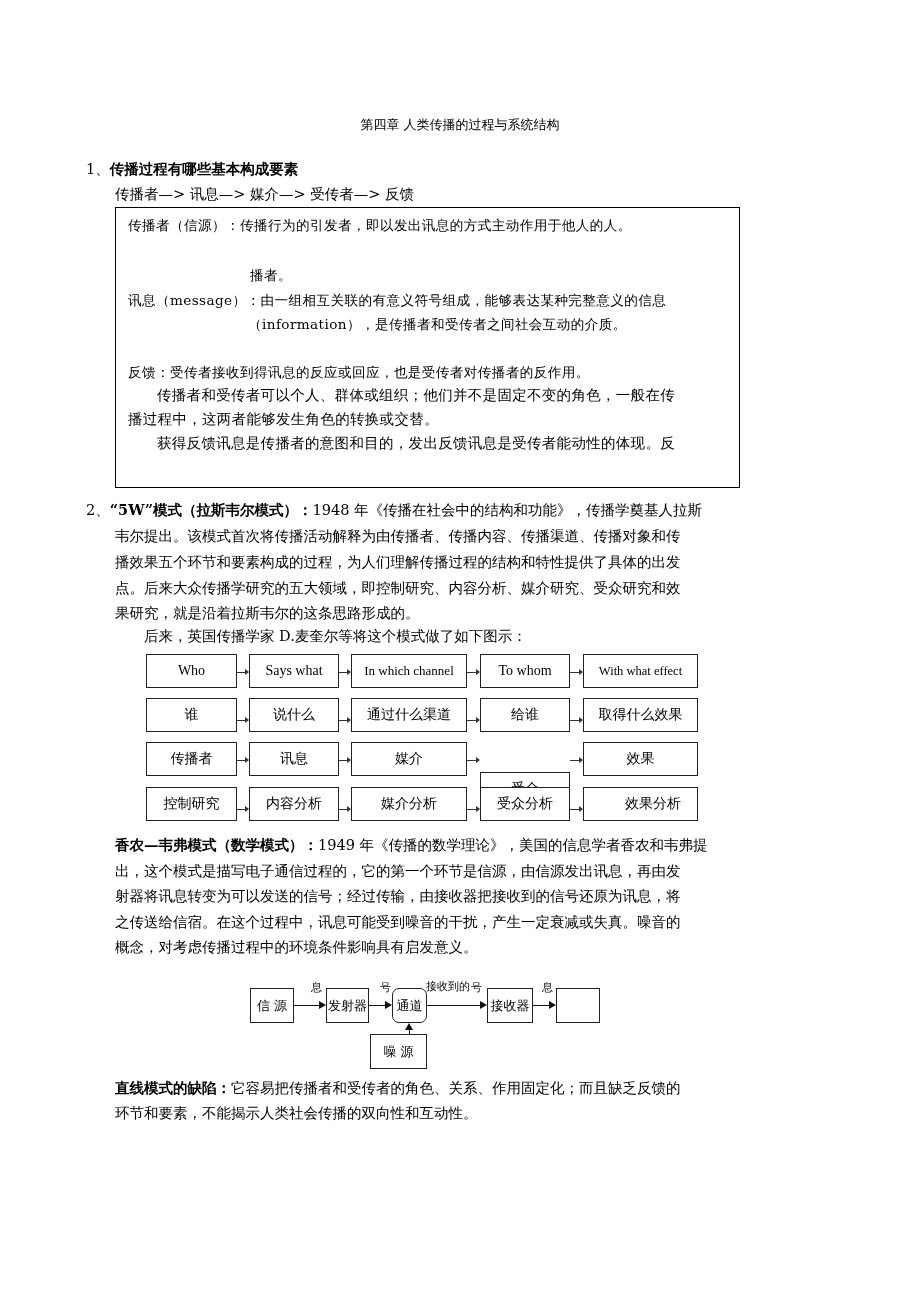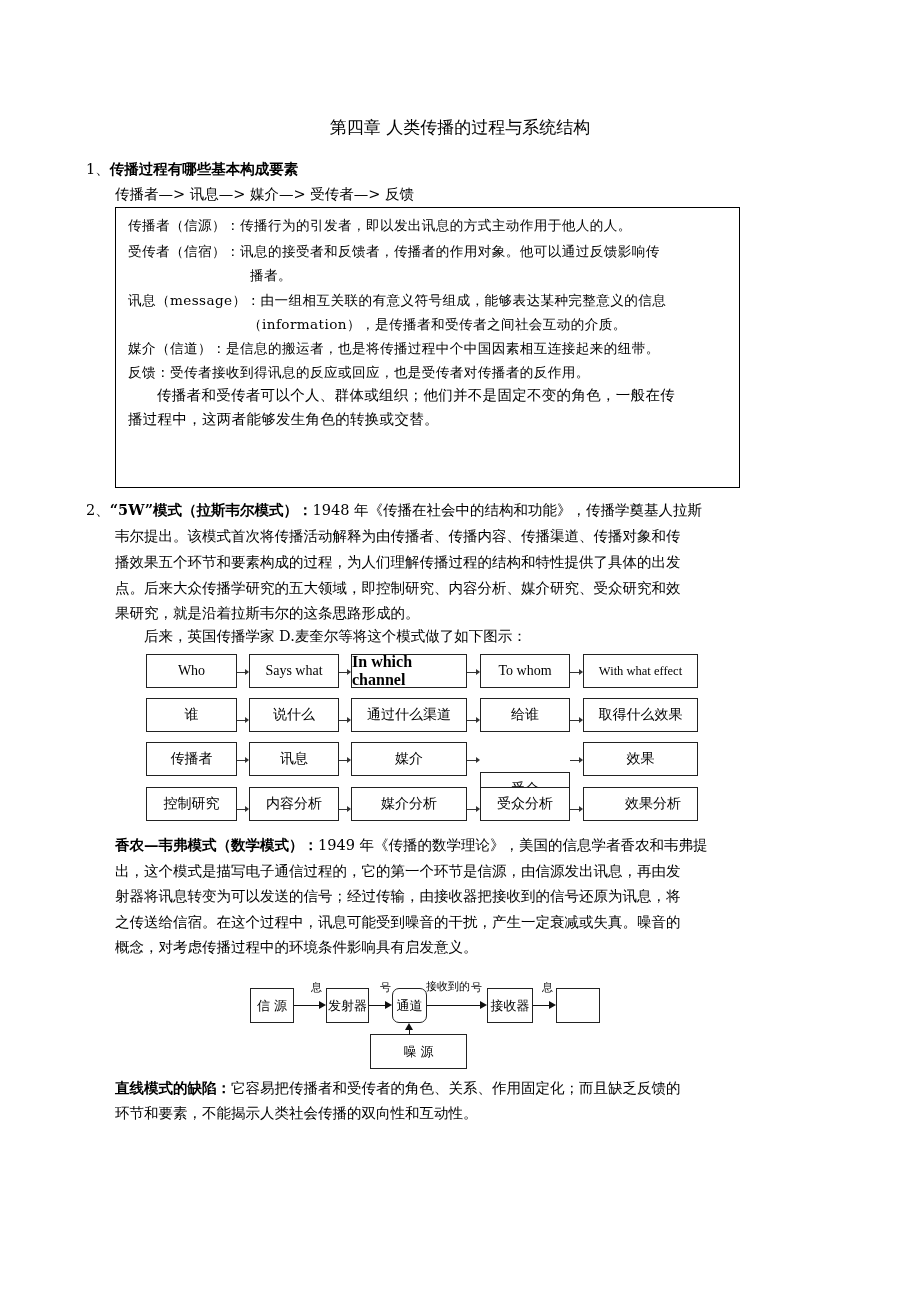--- a/index.html
+++ b/index.html
@@ -1,19 +1,19 @@
 <!DOCTYPE html>
 <html><head>
 <meta charset="utf-8">
 <style>
   html, body { margin:0; padding:0; background:#ffffff; }
   body { width:920px; height:1302px; position:relative; overflow:hidden;
          font-family:"DejaVu Serif","Liberation Serif",serif; color:#000; }
   .abs { position:absolute; white-space:nowrap; }
-  .title { top:116px; left:0; width:920px; text-align:center; font-size:17px; }
+  .title { top:116px; left:0; width:920px; text-align:center; font-size:13px; }
   .h { font-size:14.5px; font-weight:bold; }
   .p { font-size:14.5px; }
   .line { font-size:14.5px; line-height:26px; }
   .box { position:absolute; left:115px; top:207px; width:625px; height:281px;
          border:1.5px solid #000; box-sizing:border-box; }
   .box .ln { position:absolute; font-size:13.6px; white-space:nowrap; letter-spacing:0.4px; }
   .d-box { position:absolute; border:1.5px solid #222; box-sizing:border-box; background:#fff;
            display:flex; align-items:center; justify-content:center;
            font-family:"DejaVu Sans","Liberation Sans",sans-serif; font-size:14px; }
   .d-box.en { font-family:"Liberation Serif","DejaVu Serif",serif; font-size:14px; }
@@ -32,47 +32,46 @@
 
 <div class="abs title">第四章  人类传播的过程与系统结构</div>
 
 <div class="abs h" style="left:86px; top:160px;">
   <span style="font-weight:normal">1、</span><span>传播过程有哪些基本构成要素</span>
 </div>
 <div class="abs p" style="left:115px; top:185px;">传播者—&gt; 讯息—&gt; 媒介—&gt; 受传者—&gt; 反馈</div>
 
 <div class="box">
   <div class="ln" style="left:12px; top:9px;">传播者（信源）：传播行为的引发者，即以发出讯息的方式主动作用于他人的人。</div>
-  <div class="ln" style="left:12px; top:35px;">受传者（信宿）：讯息的接受者和反馈者，传播者的作用对象。他可以通过反馈影响传</div>
   <div class="ln" style="left:134px; top:59px;">播者。</div>
   <div class="ln" style="left:12px; top:84px;">讯息（message）：由一组相互关联的有意义符号组成，能够表达某种完整意义的信息</div>
   <div class="ln" style="left:132px; top:108px;">（information），是传播者和受传者之间社会互动的介质。</div>
-  <div class="ln" style="left:12px; top:132px;">媒介（信道）：是信息的搬运者，也是将传播过程中个中国因素相互连接起来的纽带。</div>
   <div class="ln" style="left:12px; top:156px;">反馈：受传者接收到得讯息的反应或回应，也是受传者对传播者的反作用。</div>
   <div class="ln" style="left:41px; top:178px; font-size:14.5px; letter-spacing:0.3px;">传播者和受传者可以个人、群体或组织；他们并不是固定不变的角色，一般在传</div>
   <div class="ln" style="left:12px; top:202px; font-size:14.5px; letter-spacing:0.3px;">播过程中，这两者能够发生角色的转换或交替。</div>
+  <div class="ln" style="left:41px; top:226px; font-size:14.5px; letter-spacing:0.3px;">获得反馈讯息是传播者的意图和目的，发出反馈讯息是受传者能动性的体现。反</div>
 </div>
 
 <div class="abs line" style="left:86px; top:497px;">
   <span>2、</span><b>“5W”模式（拉斯韦尔模式）：</b><span>1948 年《传播在社会中的结构和功能》，传播学奠基人拉斯</span>
 </div>
 <div class="abs line" style="left:115px; top:523px;">韦尔提出。该模式首次将传播活动解释为由传播者、传播内容、传播渠道、传播对象和传</div>
 <div class="abs line" style="left:115px; top:549px;">播效果五个环节和要素构成的过程，为人们理解传播过程的结构和特性提供了具体的出发</div>
 <div class="abs line" style="left:115px; top:575px;">点。后来大众传播学研究的五大领域，即控制研究、内容分析、媒介研究、受众研究和效</div>
 <div class="abs line" style="left:115px; top:600px;">果研究，就是沿着拉斯韦尔的这条思路形成的。</div>
 <div class="abs line" style="left:144px; top:623px;">后来，英国传播学家 D.麦奎尔等将这个模式做了如下图示：</div>
 
 <div id="fivew">
     <div class="d-box en" style="left: 146px; top: 654px; width: 91px; height: 34px;">Who</div>
     <div class="arrow-line" style="left: 237px; top: 672px; width: 9px;"></div>
     <div class="arrow-head" style="left: 245px; top: 669px;"></div>
     <div class="d-box en" style="left: 249px; top: 654px; width: 90px; height: 34px;">Says what</div>
     <div class="arrow-line" style="left: 339px; top: 672px; width: 9px;"></div>
     <div class="arrow-head" style="left: 347px; top: 669px;"></div>
-    <div class="d-box en" style="left: 351px; top: 654px; width: 116px; height: 34px; font-size: 16px; font-weight: bold;">In which channel</div>
+    <div class="d-box en" style="left: 351px; top: 654px; width: 116px; height: 34px; font-size: 13px;">In which channel</div>
     <div class="arrow-line" style="left: 467px; top: 672px; width: 10px;"></div>
     <div class="arrow-head" style="left: 476px; top: 669px;"></div>
     <div class="d-box en" style="left: 480px; top: 654px; width: 90px; height: 34px;">To whom</div>
     <div class="arrow-line" style="left: 570px; top: 672px; width: 10px;"></div>
     <div class="arrow-head" style="left: 579px; top: 669px;"></div>
     <div class="d-box en" style="left: 583px; top: 654px; width: 115px; height: 34px; font-size: 12.5px;">With what effect</div>
     <div class="d-box" style="left: 146px; top: 698px; width: 91px; height: 34px;">谁</div>
     <div class="arrow-line" style="left: 237px; top: 720px; width: 9px;"></div>
     <div class="arrow-head" style="left: 245px; top: 717px;"></div>
     <div class="d-box" style="left: 249px; top: 698px; width: 90px; height: 34px;">说什么</div>
@@ -120,21 +119,21 @@
 <div class="abs line" style="left:115px; top:883px;">射器将讯息转变为可以发送的信号；经过传输，由接收器把接收到的信号还原为讯息，将</div>
 <div class="abs line" style="left:115px; top:909px;">之传送给信宿。在这个过程中，讯息可能受到噪音的干扰，产生一定衰减或失真。噪音的</div>
 <div class="abs line" style="left:115px; top:934px;">概念，对考虑传播过程中的环境条件影响具有启发意义。</div>
 
 <div>
   <div class="s-box" style="left:250px; top:988px; width:44px; height:35px;">信  源</div>
   <div class="s-box" style="left:326px; top:988px; width:43px; height:35px;">发射器</div>
   <div class="s-box" style="left:392px; top:988px; width:35px; height:35px;border-radius:7px;">通道</div>
   <div class="s-box" style="left:487px; top:988px; width:46px; height:35px;">接收器</div>
   <div class="s-box" style="left:556px; top:988px; width:44px; height:35px;"></div>
-  <div class="s-box" style="left:370px; top:1034px; width:97px; height:35px;">噪  源</div>
+  <div class="s-box" style="left:370px; top:1034px; width:57px; height:35px;">噪  源</div>
 
   <div class="s-line" style="left:294px; top:1005px; width:26px; height:1px;"></div>
   <div class="s-head" style="left:319px; top:1001px; border-top:4px solid transparent; border-bottom:4px solid transparent; border-left:7px solid #111;"></div>
   <div class="s-line" style="left:369px; top:1005px; width:17px; height:1px;"></div>
   <div class="s-head" style="left:385px; top:1001px; border-top:4px solid transparent; border-bottom:4px solid transparent; border-left:7px solid #111;"></div>
   <div class="s-line" style="left:427px; top:1005px; width:54px; height:1px;"></div>
   <div class="s-head" style="left:480px; top:1001px; border-top:4px solid transparent; border-bottom:4px solid transparent; border-left:7px solid #111;"></div>
   <div class="s-line" style="left:533px; top:1005px; width:17px; height:1px;"></div>
   <div class="s-head" style="left:549px; top:1001px; border-top:4px solid transparent; border-bottom:4px solid transparent; border-left:7px solid #111;"></div>
   <div class="s-line" style="left:409px; top:1029px; width:1px; height:6px;"></div>

